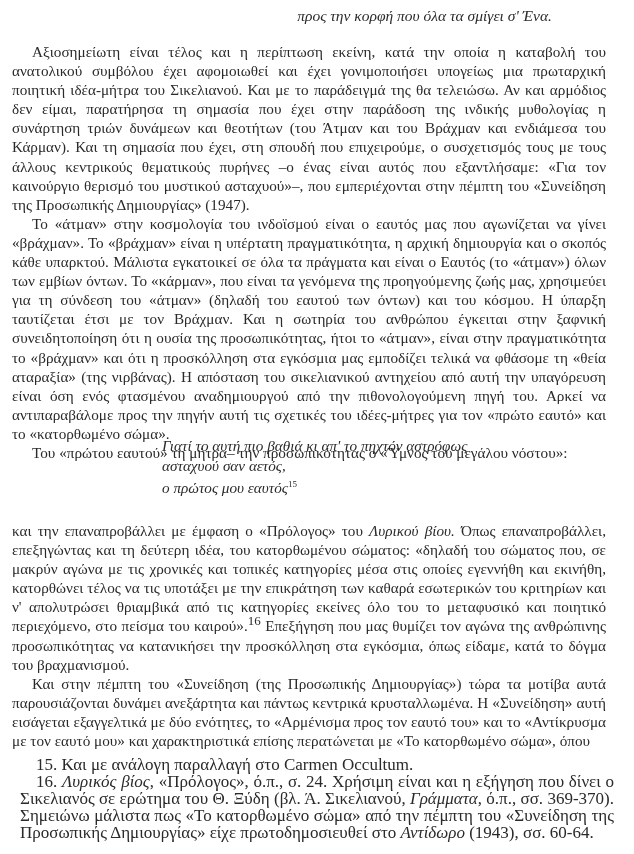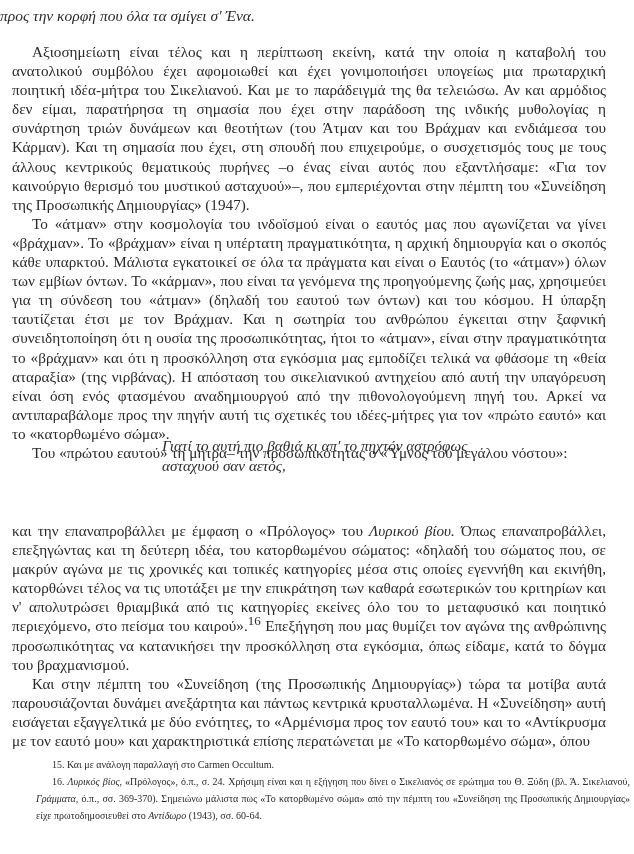--- a/index.html
+++ b/index.html
@@ -3,61 +3,62 @@
 <meta charset="utf-8">
 <style>
   html, body { margin: 0; padding: 0; background: #ffffff; }
   body {
     width: 634px; height: 854px; overflow: hidden; position: relative;
     font-family: "Liberation Serif", "DejaVu Serif", serif;
     color: #2a2a2a;
   }
   .page { position: absolute; left: 0; top: 0; width: 634px; height: 854px; }
   .top-line {
-    position: absolute; top: 6px; left: 0; width: 552px; text-align: left;
+    position: absolute; top: 6px; left: 0; width: 552px; text-align: right;
     font-style: italic; font-size: 15.5px; line-height: 19px;
   }
   .body {
     position: absolute; left: 12px; width: 594px;
     font-size: 15.2px; line-height: 19.1px; text-align: justify;
   }
   .body p { margin: 0; text-indent: 20px; }
   .body p.noindent { text-indent: 0; }
   .b1 { top: 42px; }
   .poem {
     position: absolute; left: 162px; top: 436px;
     font-style: italic; font-size: 15.2px; line-height: 19.5px;
   }
   .poem div { white-space: nowrap; }
   .poem sup { font-size: 9px; font-style: normal; vertical-align: 6px; }
   .b2 { top: 521px; }
   .body sup { font-size: 13px; vertical-align: 6px; line-height: 0; }
   .footnotes {
-    position: absolute; left: 36px; width: 594px; top: 756px;
-    font-size: 10px; line-height: 17.1px; text-align: justify;
+    position: absolute; left: 20px; width: 594px; top: 756px;
+    font-size: 17px; line-height: 17.1px; text-align: justify;
   }
   .footnotes p { margin: 0; text-indent: 16px; }
   i { }
 </style>
 </head>
 <body>
 
 <div class="page">
 
   <div class="top-line">προς την κορφή που όλα τα σμίγει σ' Ένα.</div>
 
   <div class="body b1">
     <p>Αξιοσημείωτη είναι τέλος και η περίπτωση εκείνη, κατά την οποία η καταβολή του ανατολικού συμβόλου έχει αφομοιωθεί και έχει γονιμοποιήσει υπογείως μια πρωταρχική ποιητική ιδέα-μήτρα του Σικελιανού. Και με το παράδειγμά της θα τελειώσω. Αν και αρμόδιος δεν είμαι, παρατήρησα τη σημασία που έχει στην παράδοση της ινδικής μυθολογίας η συνάρτηση τριών δυνάμεων και θεοτήτων (του Άτμαν και του Βράχμαν και ενδιάμεσα του Κάρμαν). Και τη σημασία που έχει, στη σπουδή που επιχειρούμε, ο συσχετισμός τους με τους άλλους κεντρικούς θεματικούς πυρήνες –ο ένας είναι αυτός που εξαντλήσαμε: «Για τον καινούργιο θερισμό του μυστικού ασταχυού»–, που εμπεριέχονται στην πέμπτη του «Συνείδηση της Προσωπικής Δημιουργίας» (1947).</p>
     <p>Το «άτμαν» στην κοσμολογία του ινδοϊσμού είναι ο εαυτός μας που αγωνίζεται να γίνει «βράχμαν». Το «βράχμαν» είναι η υπέρτατη πραγματικότητα, η αρχική δημιουργία και ο σκοπός κάθε υπαρκτού. Μάλιστα εγκατοικεί σε όλα τα πράγματα και είναι ο Εαυτός (το «άτμαν») όλων των εμβίων όντων. Το «κάρμαν», που είναι τα γενόμενα της προηγούμενης ζωής μας, χρησιμεύει για τη σύνδεση του «άτμαν» (δηλαδή του εαυτού των όντων) και του κόσμου. Η ύπαρξη ταυτίζεται έτσι με τον Βράχμαν. Και η σωτηρία του ανθρώπου έγκειται στην ξαφνική συνειδητοποίηση ότι η ουσία της προσωπικότητας, ήτοι το «άτμαν», είναι στην πραγματικότητα το «βράχμαν» και ότι η προσκόλληση στα εγκόσμια μας εμποδίζει τελικά να φθάσομε τη «θεία αταραξία» (της νιρβάνας). Η απόσταση του σικελιανικού αντηχείου από αυτή την υπαγόρευση είναι όση ενός φτασμένου αναδημιουργού από την πιθονολογούμενη πηγή του. Αρκεί να αντιπαραβάλομε προς την πηγήν αυτή τις σχετικές του ιδέες-μήτρες για τον «πρώτο εαυτό» και το «κατορθωμένο σώμα».</p>
     <p>Του «πρώτου εαυτού» τη μήτρα– την προσωπικότητας ο «Ύμνος του μεγάλου νόστου»:</p>
   </div>
 
   <div class="poem">
     <div>Γιατί το αυτή πιο βαθιά κι απ' το πηχτόν αστρόφως</div>
     <div>ασταχυού σαν αετός,</div>
+    <div><span>ο πρώτος μου εαυτός</span><sup>15</sup></div>
   </div>
 
   <div class="body b2">
     <p class="noindent"><span>και την επαναπροβάλλει με έμφαση ο «Πρόλογος» του </span><i>Λυρικού βίου.</i><span> Όπως επαναπροβάλλει, επεξηγώντας και τη δεύτερη ιδέα, του κατορθωμένου σώματος: «δηλαδή του σώματος που, σε μακρύν αγώνα με τις χρονικές και τοπικές κατηγορίες μέσα στις οποίες εγεννήθη και εκινήθη, κατορθώνει τέλος να τις υποτάξει με την επικράτηση των καθαρά εσωτερικών του κριτηρίων και ν' απολυτρώσει θριαμβικά από τις κατηγορίες εκείνες όλο του το μεταφυσικό και ποιητικό περιεχόμενο, στο πείσμα του καιρού».</span><sup>16</sup><span> Επεξήγηση που μας θυμίζει τον αγώνα της ανθρώπινης προσωπικότητας να κατανικήσει την προσκόλληση στα εγκόσμια, όπως είδαμε, κατά το δόγμα του βραχμανισμού.</span></p>
     <p>Και στην πέμπτη του «Συνείδηση (της Προσωπικής Δημιουργίας») τώρα τα μοτίβα αυτά παρουσιάζονται δυνάμει ανεξάρτητα και πάντως κεντρικά κρυσταλλωμένα. Η «Συνείδηση» αυτή εισάγεται εξαγγελτικά με δύο ενότητες, το «Αρμένισμα προς τον εαυτό του» και το «Αντίκρυσμα με τον εαυτό μου» και χαρακτηριστικά επίσης περατώνεται με «Το κατορθωμένο σώμα», όπου</p>
   </div>
 
   <div class="footnotes">
     <p>15. Και με ανάλογη παραλλαγή στο Carmen Occultum.</p>
     <p><span>16. </span><i>Λυρικός βίος</i><span>, «Πρόλογος», ό.π., σ. 24. Χρήσιμη είναι και η εξήγηση που δίνει ο Σικελιανός σε ερώτημα του Θ. Ξύδη (βλ. Ά. Σικελιανού, </span><i>Γράμματα</i><span>, ό.π., σσ. 369-370). Σημειώνω μάλιστα πως «Το κατορθωμένο σώμα» από την πέμπτη του «Συνείδηση της Προσωπικής Δημιουργίας» είχε πρωτοδημοσιευθεί στο </span><i>Αντίδωρο</i><span> (1943), σσ. 60-64.</span></p>

